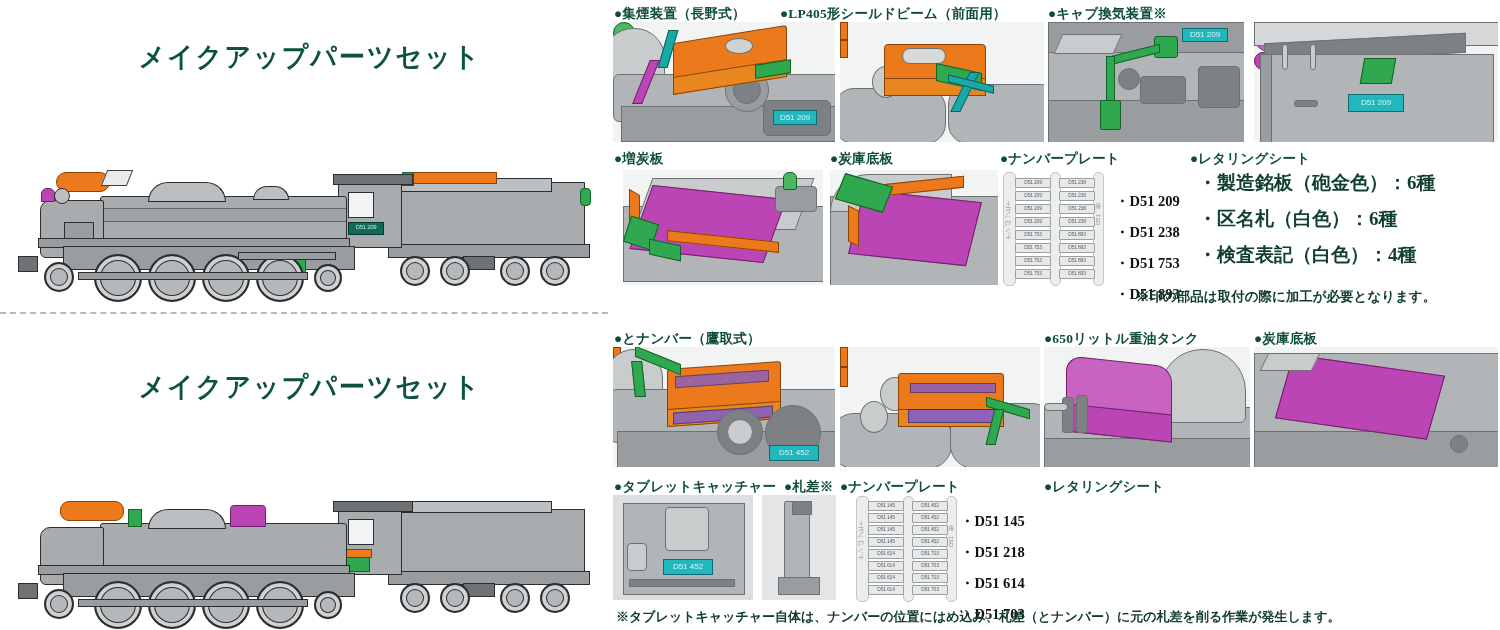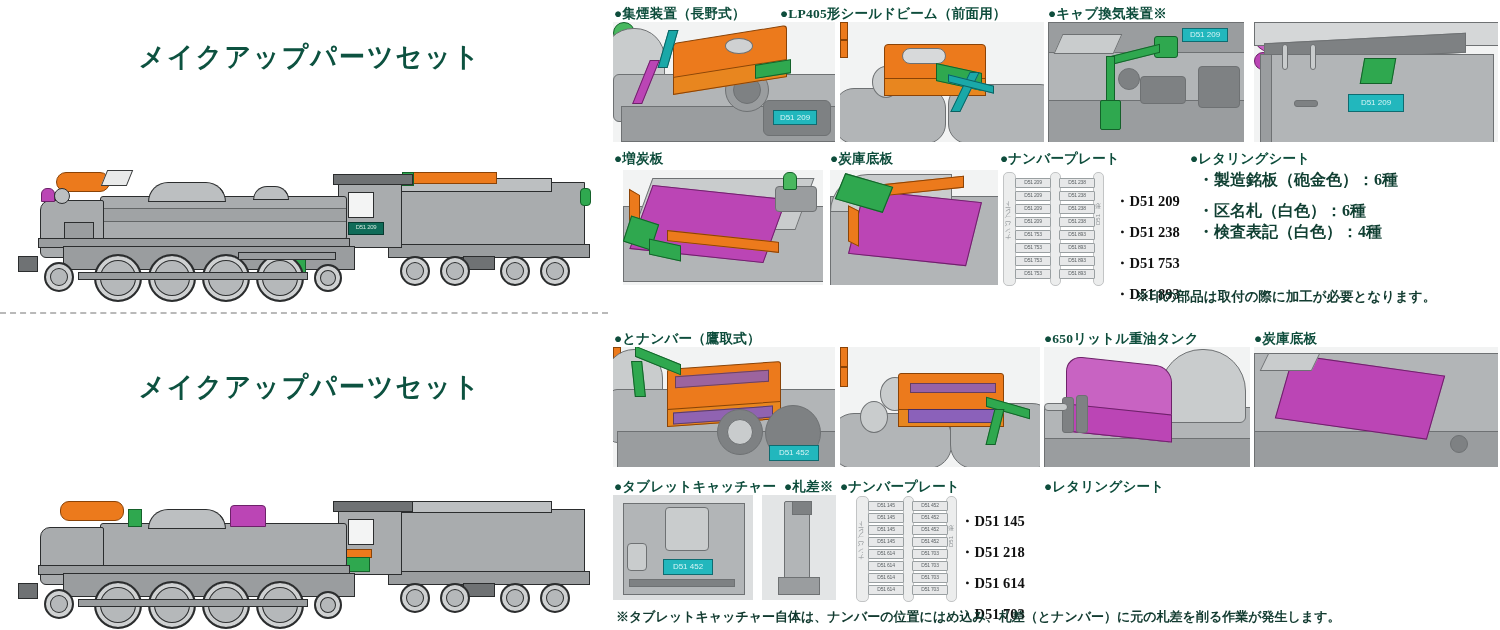--- a/index.html
+++ b/index.html
@@ -12,21 +12,21 @@
 
   
   .abs{position:absolute;}
   .hdr{
     font-family:"Liberation Serif","DejaVu Serif",serif;
     font-weight:bold;color:#0e4d3c;white-space:nowrap;
     font-size:13.5px;letter-spacing:.2px;
   }
   .bullet{
     font-family:"Liberation Serif","DejaVu Serif",serif;
-    font-weight:bold;color:#103f32;font-size:16px;white-space:nowrap;
+    font-weight:bold;color:#103f32;font-size:19px;white-space:nowrap;
   }
   .plate-txt{
     font-family:"Liberation Serif","DejaVu Serif",serif;
     font-weight:bold;color:#111;font-size:14.5px;white-space:nowrap;
   }
   .note{
     font-family:"Liberation Serif","DejaVu Serif",serif;
     font-weight:bold;color:#123b30;font-size:13.5px;white-space:nowrap;
   }
 
@@ -320,21 +320,21 @@
 
   <div class="abs" style="left:1115px;top:192px;">
     <div class="plate-txt" style="margin-bottom:12px;">・D51 209</div>
     <div class="plate-txt" style="margin-bottom:12px;">・D51 238</div>
     <div class="plate-txt" style="margin-bottom:12px;">・D51 753</div>
     <div class="plate-txt">・D51 893</div>
   </div>
 
   <div class="abs" style="left:1198px;top:170px;">
     <div class="bullet" style="margin-bottom:10px;">・製造銘板（砲金色）：6種</div>
-    <div class="bullet" style="">・区名札（白色）：6種</div>
+    <div class="bullet" style="margin-bottom:10px;">・区名札（白色）：6種</div>
     <div class="bullet">・検査表記（白色）：4種</div>
   </div>
 
   <div class="note abs" style="left:1136px;top:288px;">※印の部品は取付の際に加工が必要となります。</div>
 
   <div class="hdr abs" style="left:614px;top:330px;">●とナンバー（鷹取式）</div>
   <div class="hdr abs" style="left:1044px;top:330px;">●650リットル重油タンク</div>
   <div class="hdr abs" style="left:1254px;top:330px;">●炭庫底板</div>
 
   <div class="photo" style="left:613px;top:347px;width:222px;height:120px;">

